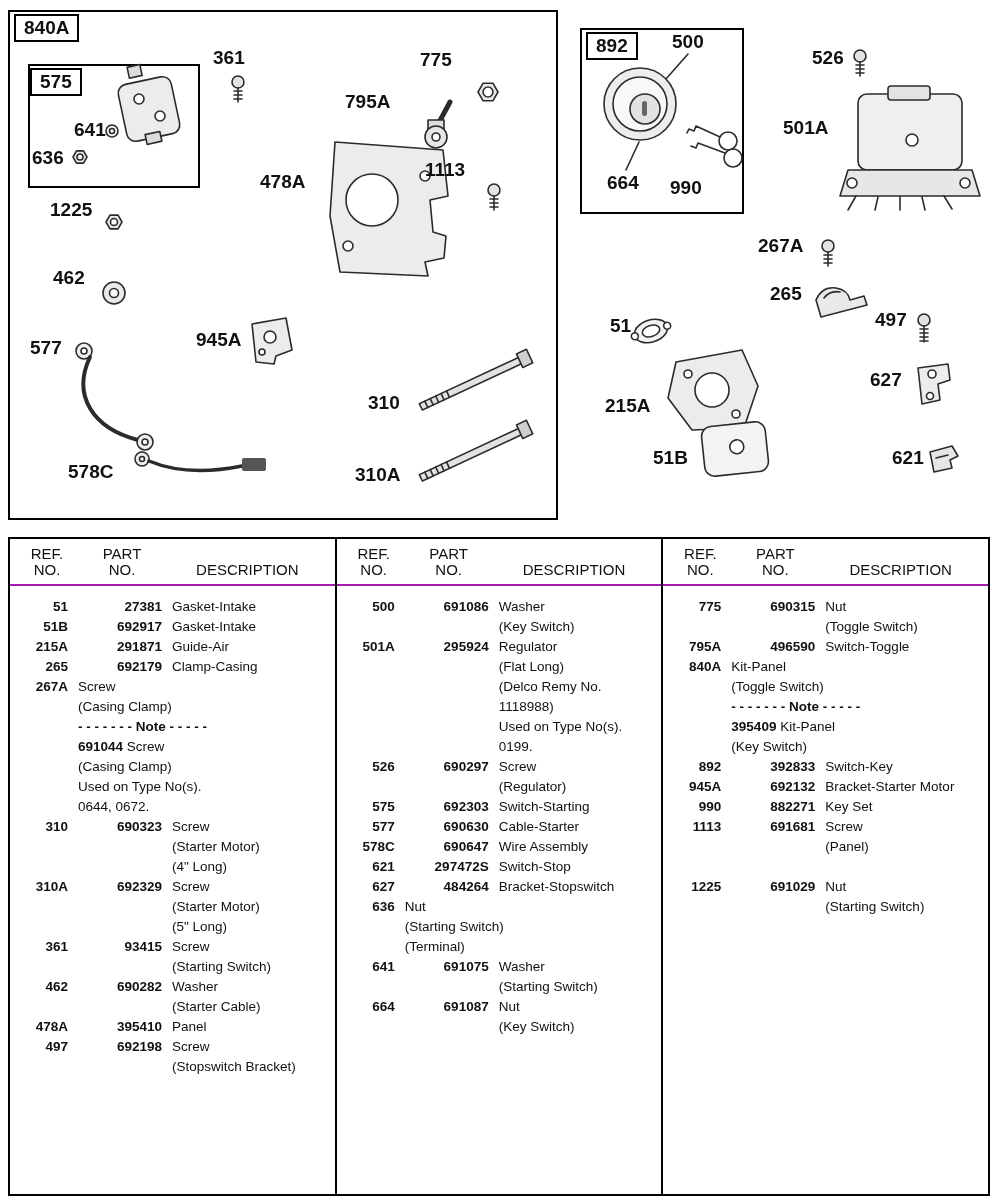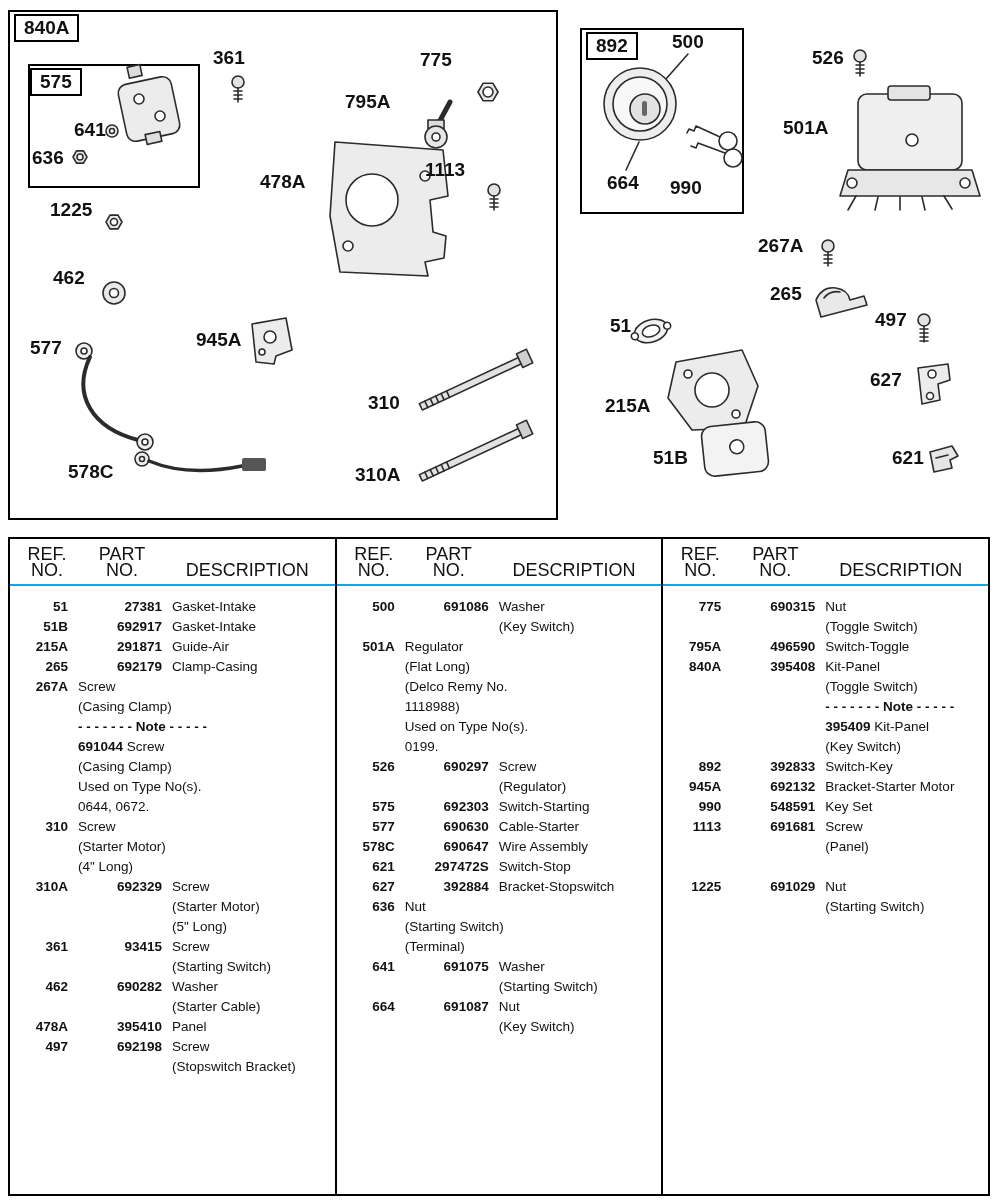--- a/index.html
+++ b/index.html
@@ -12,22 +12,22 @@
   .sketches { position:absolute; left:0; top:0; }
   .dlabel { position:absolute; font-weight:bold; font-size:19px; line-height:1.05; white-space:nowrap; }
   .dlabel.boxed { border:2px solid #000; background:#fff; padding:2px 8px; }
 
   
   .ptable { position:absolute; left:8px; top:537px; width:982px; height:659px;
             border:2px solid #000; display:flex; box-sizing:border-box; }
   .pcol { flex:1 1 0; border-right:2px solid #000; display:flex; flex-direction:column; min-width:0; }
   .pcol:last-child { border-right:none; }
   .phead { display:grid; grid-template-columns:62px 88px 1fr; align-items:end;
-           padding:7px 6px 6px 6px; border-bottom:2px solid #0ea5e9;
-           font-size:18px; line-height:16px; text-align:center; }
+           padding:7px 6px 6px 6px; border-bottom:2px solid #a21caf;
+           font-size:15px; line-height:16px; text-align:center; }
   .phead .hcell div { text-align:center; }
   .pbody { padding:11px 6px 6px 6px; font-size:13.5px; line-height:20px; overflow:hidden; }
   .prow { display:grid; grid-template-columns:52px 84px 1fr; column-gap:10px; }
   .prow.gap { margin-top:20px; }
   .cref, .cpart { text-align:right; font-weight:bold; }
   .cdesc div { white-space:nowrap; }
   .cdesc .note { font-weight:bold; }
 </style>
 </head>
 <body>
@@ -300,20 +300,21 @@
               <div>(Casing Clamp)</div>
               <div class="note">- - - - - - -  Note  - - - - -</div>
               <div><b>691044</b> Screw</div>
               <div>(Casing Clamp)</div>
               <div>Used on Type No(s).</div>
               <div>0644, 0672.</div>
             </div>
           </div>
           <div class="prow">
             <div class="cref">310</div>
+            <div class="cpart">690323</div>
             <div class="cdesc">
               <div>Screw</div>
               <div>(Starter Motor)</div>
               <div>(4" Long)</div>
             </div>
           </div>
           <div class="prow">
             <div class="cref">310A</div>
             <div class="cpart">692329</div>
             <div class="cdesc">
@@ -372,20 +373,21 @@
           <div class="prow">
             <div class="cref">500</div>
             <div class="cpart">691086</div>
             <div class="cdesc">
               <div>Washer</div>
               <div>(Key Switch)</div>
             </div>
           </div>
           <div class="prow">
             <div class="cref">501A</div>
+            <div class="cpart">295924</div>
             <div class="cdesc">
               <div>Regulator</div>
               <div>(Flat Long)</div>
               <div>(Delco Remy No.</div>
               <div>1118988)</div>
               <div>Used on Type No(s).</div>
               <div>0199.</div>
             </div>
           </div>
           <div class="prow">
@@ -419,21 +421,21 @@
           </div>
           <div class="prow">
             <div class="cref">621</div>
             <div class="cpart">297472S</div>
             <div class="cdesc">
               <div>Switch-Stop</div>
             </div>
           </div>
           <div class="prow">
             <div class="cref">627</div>
-            <div class="cpart">392884</div>
+            <div class="cpart">484264</div>
             <div class="cdesc">
               <div>Bracket-Stopswitch</div>
             </div>
           </div>
           <div class="prow">
             <div class="cref">636</div>
             <div class="cdesc">
               <div>Nut</div>
               <div>(Starting Switch)</div>
               <div>(Terminal)</div>
@@ -481,21 +483,20 @@
           </div>
           <div class="prow">
             <div class="cref">795A</div>
             <div class="cpart">496590</div>
             <div class="cdesc">
               <div>Switch-Toggle</div>
             </div>
           </div>
           <div class="prow">
             <div class="cref">840A</div>
-            <div class="cpart">395408</div>
             <div class="cdesc">
               <div>Kit-Panel</div>
               <div>(Toggle Switch)</div>
               <div class="note">- - - - - - -  Note  - - - - -</div>
               <div><b>395409</b> Kit-Panel</div>
               <div>(Key Switch)</div>
             </div>
           </div>
           <div class="prow">
             <div class="cref">892</div>
@@ -506,21 +507,21 @@
           </div>
           <div class="prow">
             <div class="cref">945A</div>
             <div class="cpart">692132</div>
             <div class="cdesc">
               <div>Bracket-Starter Motor</div>
             </div>
           </div>
           <div class="prow">
             <div class="cref">990</div>
-            <div class="cpart">548591</div>
+            <div class="cpart">882271</div>
             <div class="cdesc">
               <div>Key Set</div>
             </div>
           </div>
           <div class="prow">
             <div class="cref">1113</div>
             <div class="cpart">691681</div>
             <div class="cdesc">
               <div>Screw</div>
               <div>(Panel)</div>

